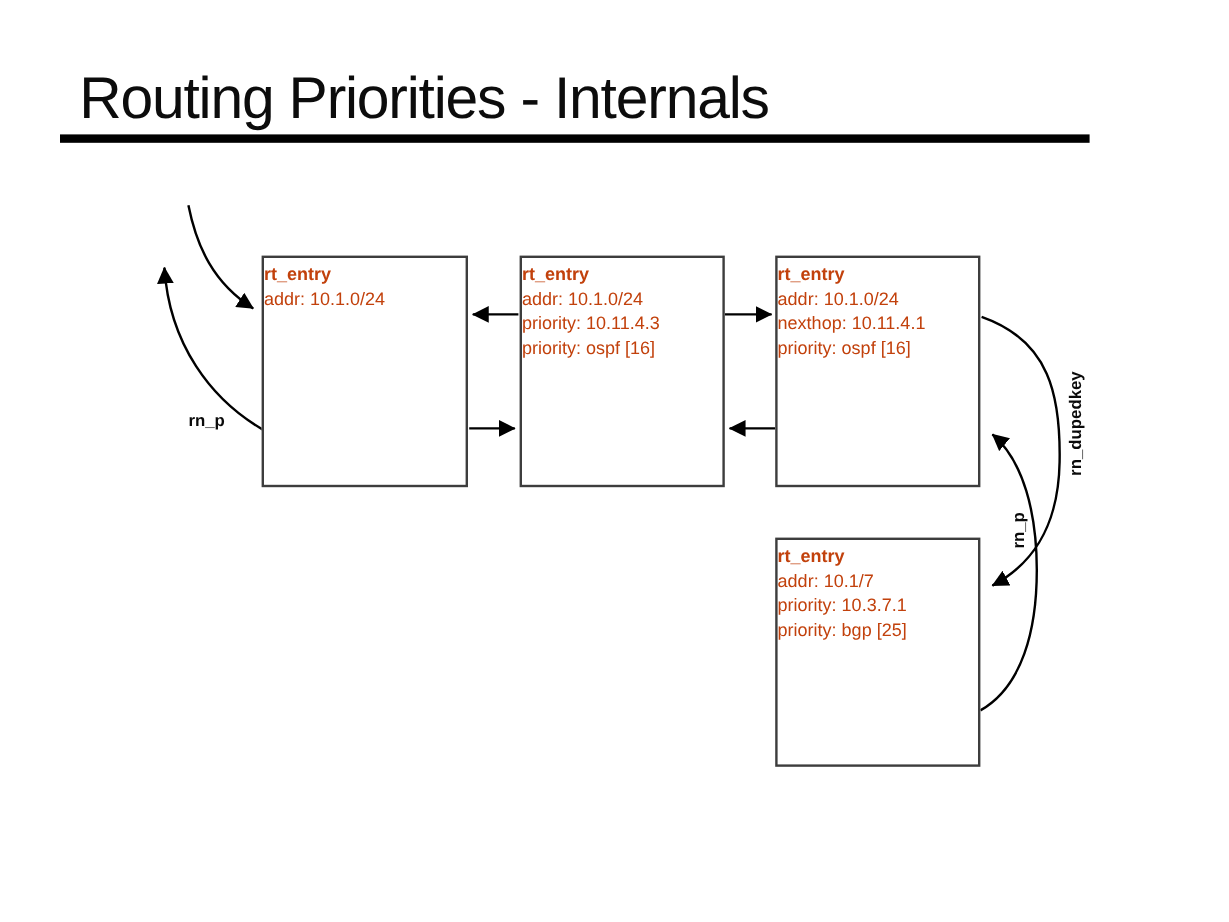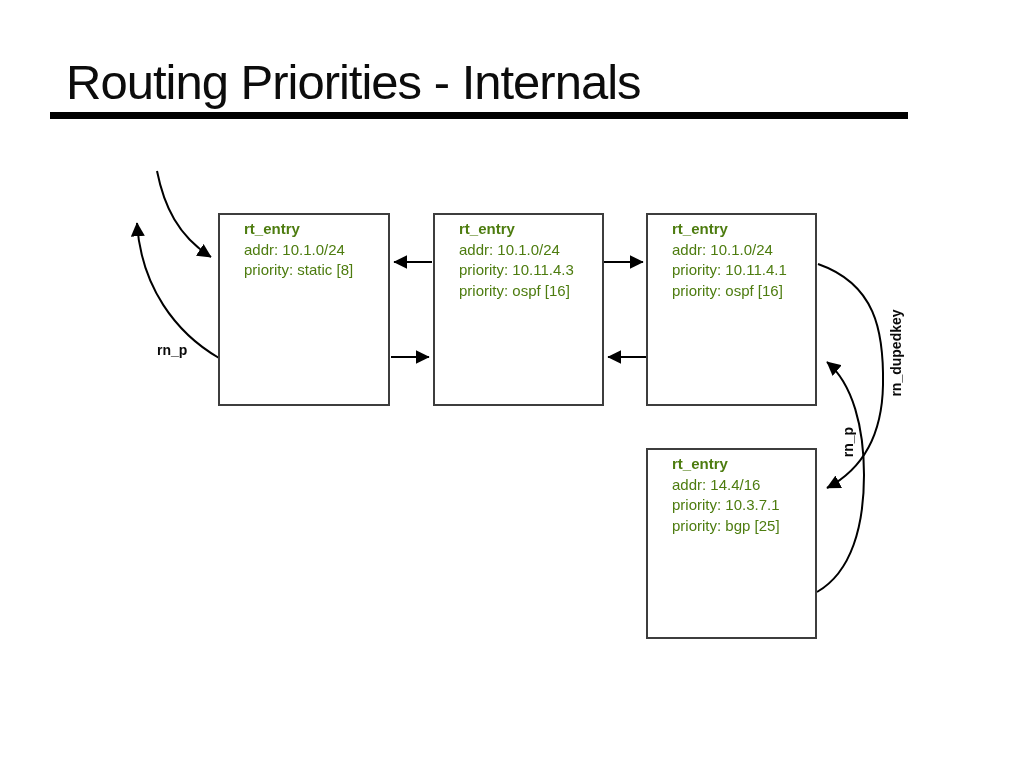--- a/index.html
+++ b/index.html
@@ -40,24 +40,24 @@
     width: 1024px;
     height: 768px;
   }
 
   .rt-node {
     position: absolute;
     width: 172px;
     height: 193px;
     background: #ffffff;
     border: 2px solid #3d3d3d;
-    padding: 4px 6px 0 24px;
+    padding: 4px 6px 0 0;
     font-size: 15px;
     line-height: 20.5px;
-    color: #4d7c0f;
+    color: #c2410c;
     white-space: nowrap;
   }
   .rt-node .node-title { font-weight: bold; }
 
   #node-1 { left: 218px; top: 213px; }
   #node-2 { left: 433px; top: 213px; width: 171px; }
   #node-3 { left: 646px; top: 213px; width: 171px; }
   #node-4 { left: 646px; top: 448px; width: 171px; height: 191px; }
 
   .edge-label {
@@ -107,40 +107,39 @@
     <path d="M219,358 C176,333 141,287 137,223" stroke="#000" stroke-width="2" marker-end="url(#ah)"></path>
 
     <path d="M818,264 C875,284 884,330 883,385 C882,441 859,471 827,488" stroke="#000" stroke-width="2" marker-end="url(#ah)"></path>
 
     <path d="M817,592 C852,572 864,525 864,475 C864,428 853,384 827,362" stroke="#000" stroke-width="2" marker-end="url(#ah)"></path>
   </svg>
 
   <div class="rt-node" id="node-1">
     <div class="node-title">rt_entry</div>
     <div class="node-line">addr: 10.1.0/24</div>
-    <div class="node-line">priority: static [8]</div>
   </div>
 
   <div class="rt-node" id="node-2">
     <div class="node-title">rt_entry</div>
     <div class="node-line">addr: 10.1.0/24</div>
     <div class="node-line">priority: 10.11.4.3</div>
     <div class="node-line">priority: ospf [16]</div>
   </div>
 
   <div class="rt-node" id="node-3">
     <div class="node-title">rt_entry</div>
     <div class="node-line">addr: 10.1.0/24</div>
-    <div class="node-line">priority: 10.11.4.1</div>
+    <div class="node-line">nexthop: 10.11.4.1</div>
     <div class="node-line">priority: ospf [16]</div>
   </div>
 
   <div class="rt-node" id="node-4">
     <div class="node-title">rt_entry</div>
-    <div class="node-line">addr: 14.4/16</div>
+    <div class="node-line">addr: 10.1/7</div>
     <div class="node-line">priority: 10.3.7.1</div>
     <div class="node-line">priority: bgp [25]</div>
   </div>
 
   <div class="edge-label" id="label-rnp-left">rn_p</div>
   <div class="edge-label" id="label-rnp-right">rn_p</div>
   <div class="edge-label" id="label-rndupedkey">rn_dupedkey</div>
 
 </div>
 

